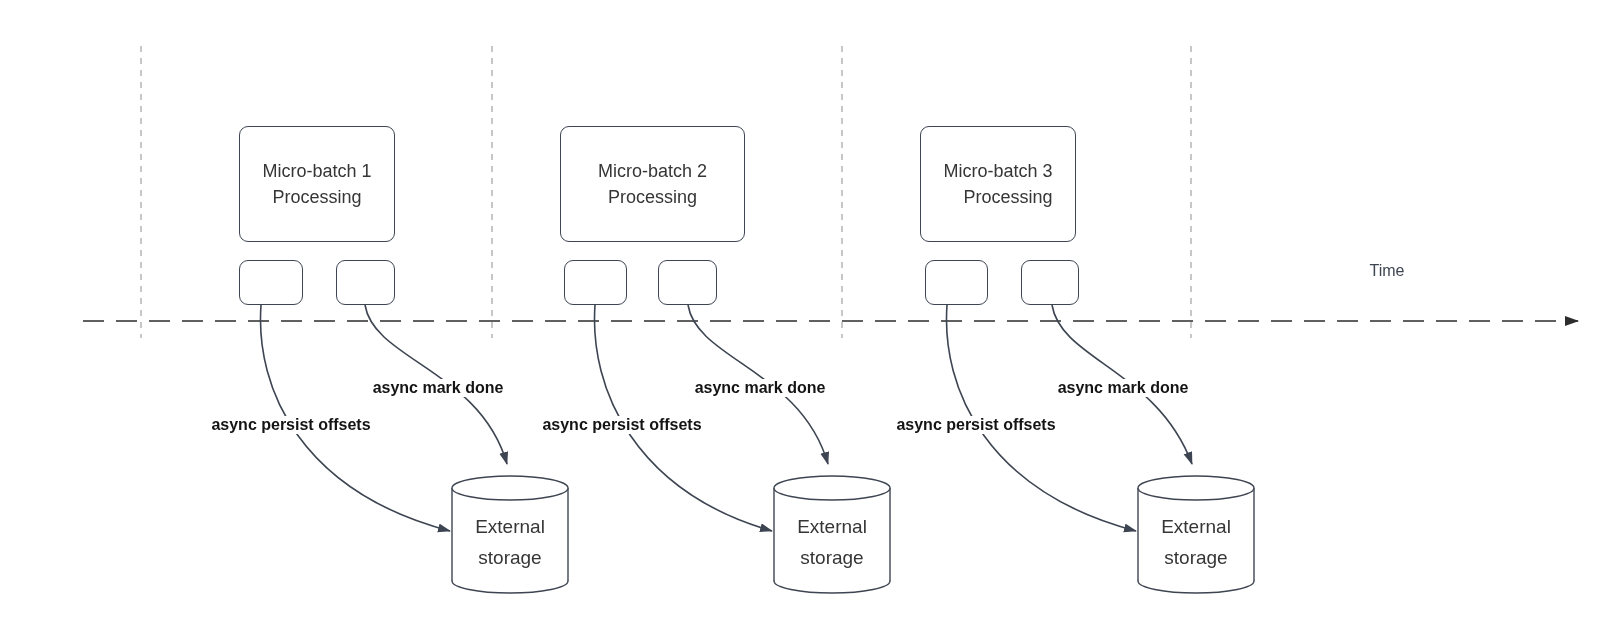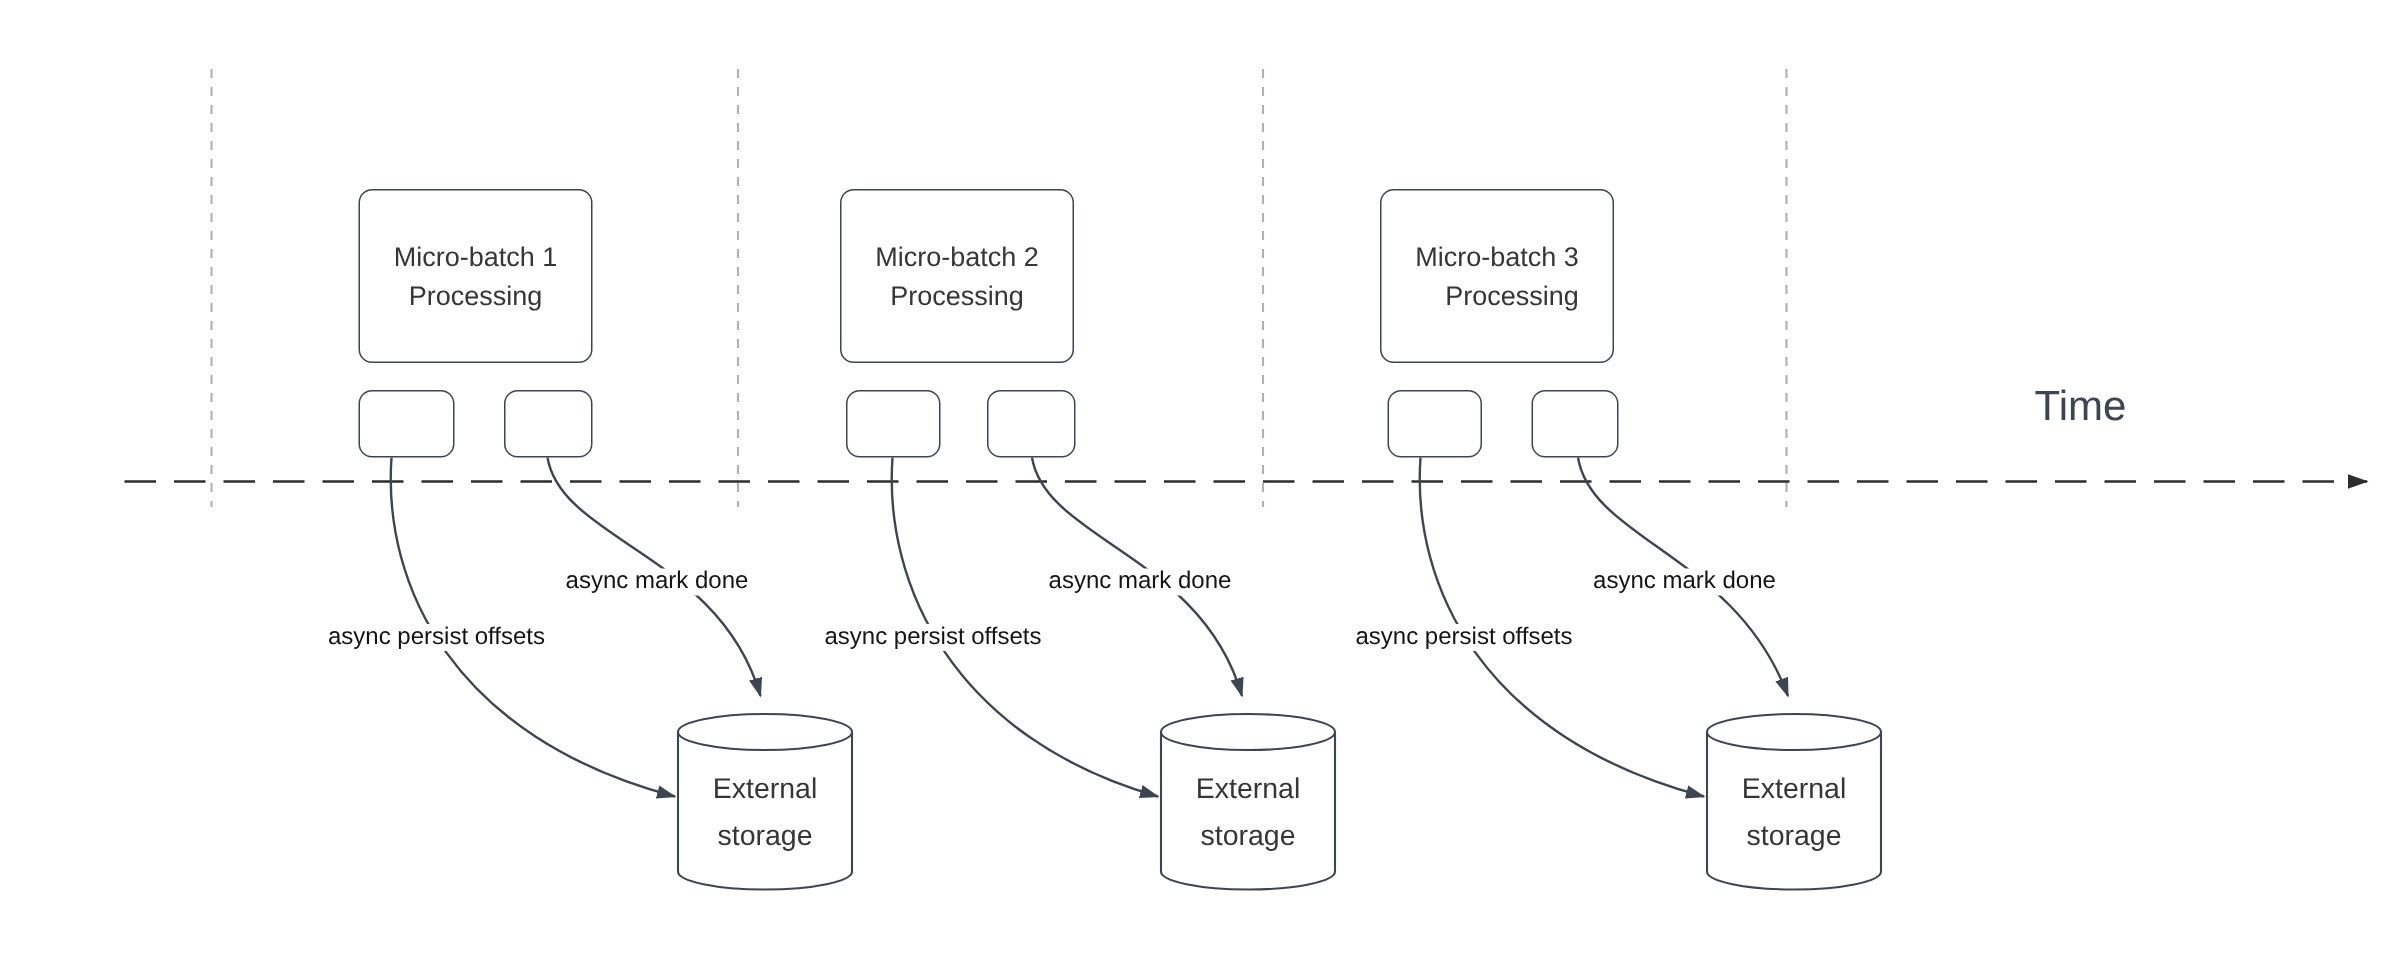--- a/index.html
+++ b/index.html
@@ -24,31 +24,31 @@
     position:absolute; box-sizing:border-box; background:#fff;
     border:1.4px solid var(--stroke-dark,#3e4552); border-radius:9px;
   }
   .proc {
     display:flex; align-items:center; justify-content:center;
     text-align:center; font-size:18px; line-height:26px;
     color:var(--body-text,#363636); white-space:pre-line;
   }
   .alabel {
     position:absolute; transform:translate(-50%,-50%);
-    font-size:16px; font-weight:400; color:var(--label-text,#141414);
+    font-size:16px; font-weight:700; color:var(--label-text,#141414);
     white-space:nowrap; background:#fff; padding:0 3px;
   }
   .storage {
     position:absolute; transform:translate(-50%,-50%);
     font-size:19px; line-height:31px; color:var(--body-text,#363636);
     text-align:center; white-space:pre-line;
   }
   .timelbl {
     position:absolute; transform:translate(-50%,-50%);
-    font-size:28px; color:var(--time-text,#3e4552); white-space:nowrap;
+    font-size:16px; color:var(--time-text,#3e4552); white-space:nowrap;
   }
 </style>
 </head>
 <body>
 
 <div class="stage">
 
   <svg class="layer" width="1600" height="642" viewBox="0 0 1600 642">
     <defs>
       <marker id="mk-head" markerUnits="userSpaceOnUse" markerWidth="15" markerHeight="11" refX="12" refY="4.5" orient="auto">
@@ -102,21 +102,21 @@
 
   <div class="box proc" style="left:239px; top:126px; width:156px; height:116px;">Micro-batch 1
 Processing</div>
   <div class="box" style="left:239px; top:260px; width:64px; height:45px;"></div>
   <div class="box" style="left:336px; top:260px; width:59px; height:45px;"></div>
   <div class="alabel" style="left:291px; top:425px;">async persist offsets</div>
   <div class="alabel" style="left:438px; top:388px;">async mark done</div>
   <div class="storage" style="left:510px; top:542px;">External
 storage</div>
 
-  <div class="box proc" style="left:560px; top:126px; width:156px; height:116px;">Micro-batch 2
+  <div class="box proc" style="left:560px; top:126px; width:185px; height:116px;">Micro-batch 2
 Processing</div>
   <div class="box" style="left:564px; top:260px; width:63px; height:45px;"></div>
   <div class="box" style="left:658px; top:260px; width:59px; height:45px;"></div>
   <div class="alabel" style="left:622px; top:425px;">async persist offsets</div>
   <div class="alabel" style="left:760px; top:388px;">async mark done</div>
   <div class="storage" style="left:832px; top:542px;">External
 storage</div>
 
   <div class="box proc" style="left:920px; top:126px; width:156px; height:116px;text-align:right;">Micro-batch 3
 Processing</div>

